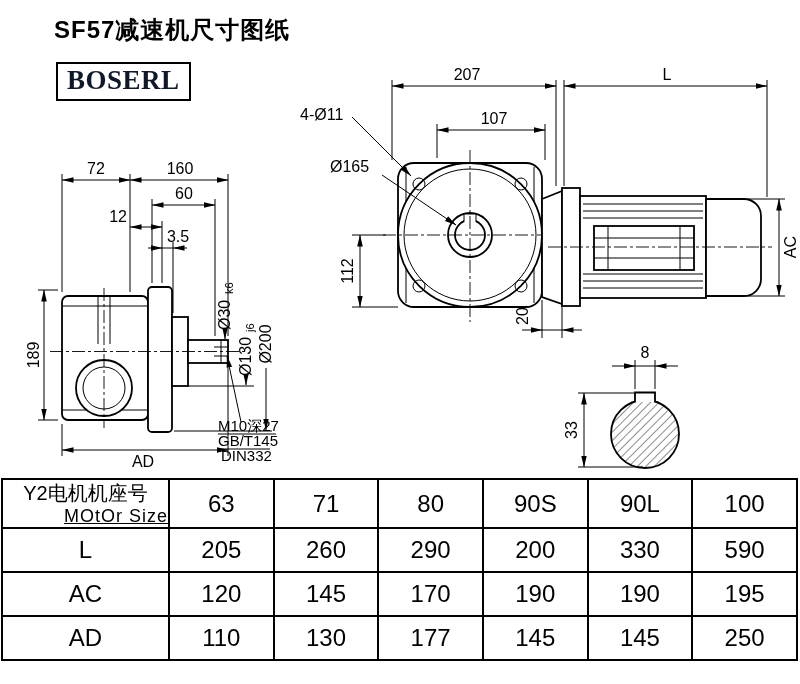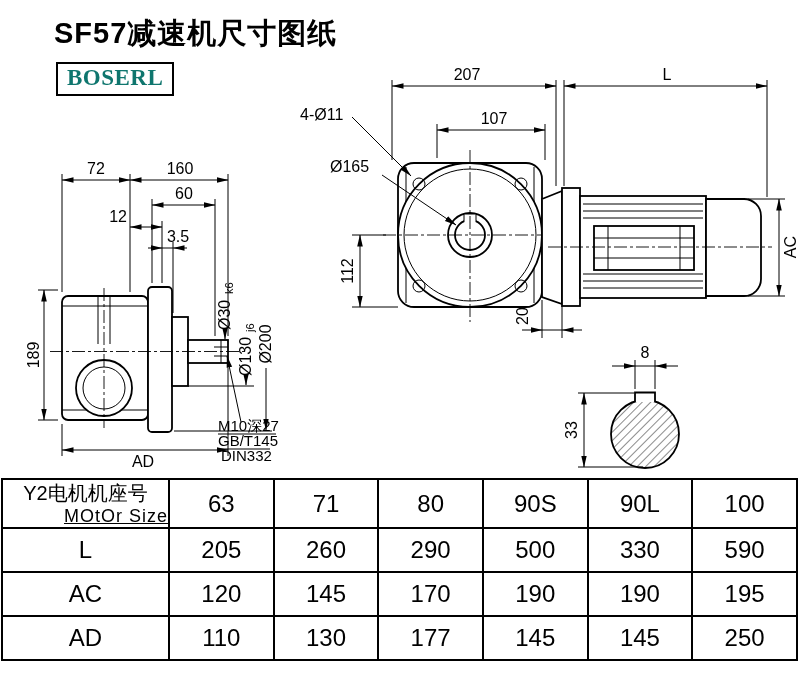--- a/index.html
+++ b/index.html
@@ -3,29 +3,29 @@
 <meta charset="utf-8">
 <style>
   * { box-sizing: border-box; }
   html, body { margin: 0; padding: 0; }
   body {
     width: 800px; height: 684px; background: #fff; position: relative;
     overflow: hidden; font-family: "Liberation Sans", sans-serif; color: #000;
   }
   .title {
     position: absolute; left: 54px; top: 14px;
-    font-size: 29px; font-weight: 700; letter-spacing: 1px;
+    font-size: 24px; font-weight: 700; letter-spacing: 1px;
   }
   .brand-box {
     position: absolute; left: 56px; top: 62px;
     border: 2px solid #000; padding: 1px 9px 3px 9px; background: #fff;
   }
   .brand-text {
     font-family: "Liberation Serif", serif; font-weight: 700;
-    font-size: 23px; color: #0f766e; letter-spacing: 0.5px;
+    font-size: 27px; color: #0f172a; letter-spacing: 0.5px;
   }
   svg.drawing { position: absolute; left: 0; top: 0; }
 
   .ofill { fill: #fff; stroke: #000; stroke-width: 1.8; }
   .oline { fill: none; stroke: #000; stroke-width: 1.8; }
   .tline { fill: none; stroke: #000; stroke-width: 1; }
   .dim   { fill: none; stroke: #000; stroke-width: 1; }
   .cline { fill: none; stroke: #000; stroke-width: 0.9; stroke-dasharray: 13 3 3 3; }
   .dimtxt { font-family: "Liberation Sans", sans-serif; font-size: 16px; fill: #000; }
   .fit    { font-family: "Liberation Sans", sans-serif; font-size: 11px; fill: #000; }
@@ -266,21 +266,21 @@
     <td>80</td>
     <td>90S</td>
     <td>90L</td>
     <td>100</td>
   </tr>
   <tr class="val-row">
     <td>L</td>
     <td>205</td>
     <td>260</td>
     <td>290</td>
-    <td>500</td>
+    <td>200</td>
     <td>330</td>
     <td>590</td>
   </tr>
   <tr class="val-row">
     <td>AC</td>
     <td>120</td>
     <td>145</td>
     <td>170</td>
     <td>190</td>
     <td>190</td>

